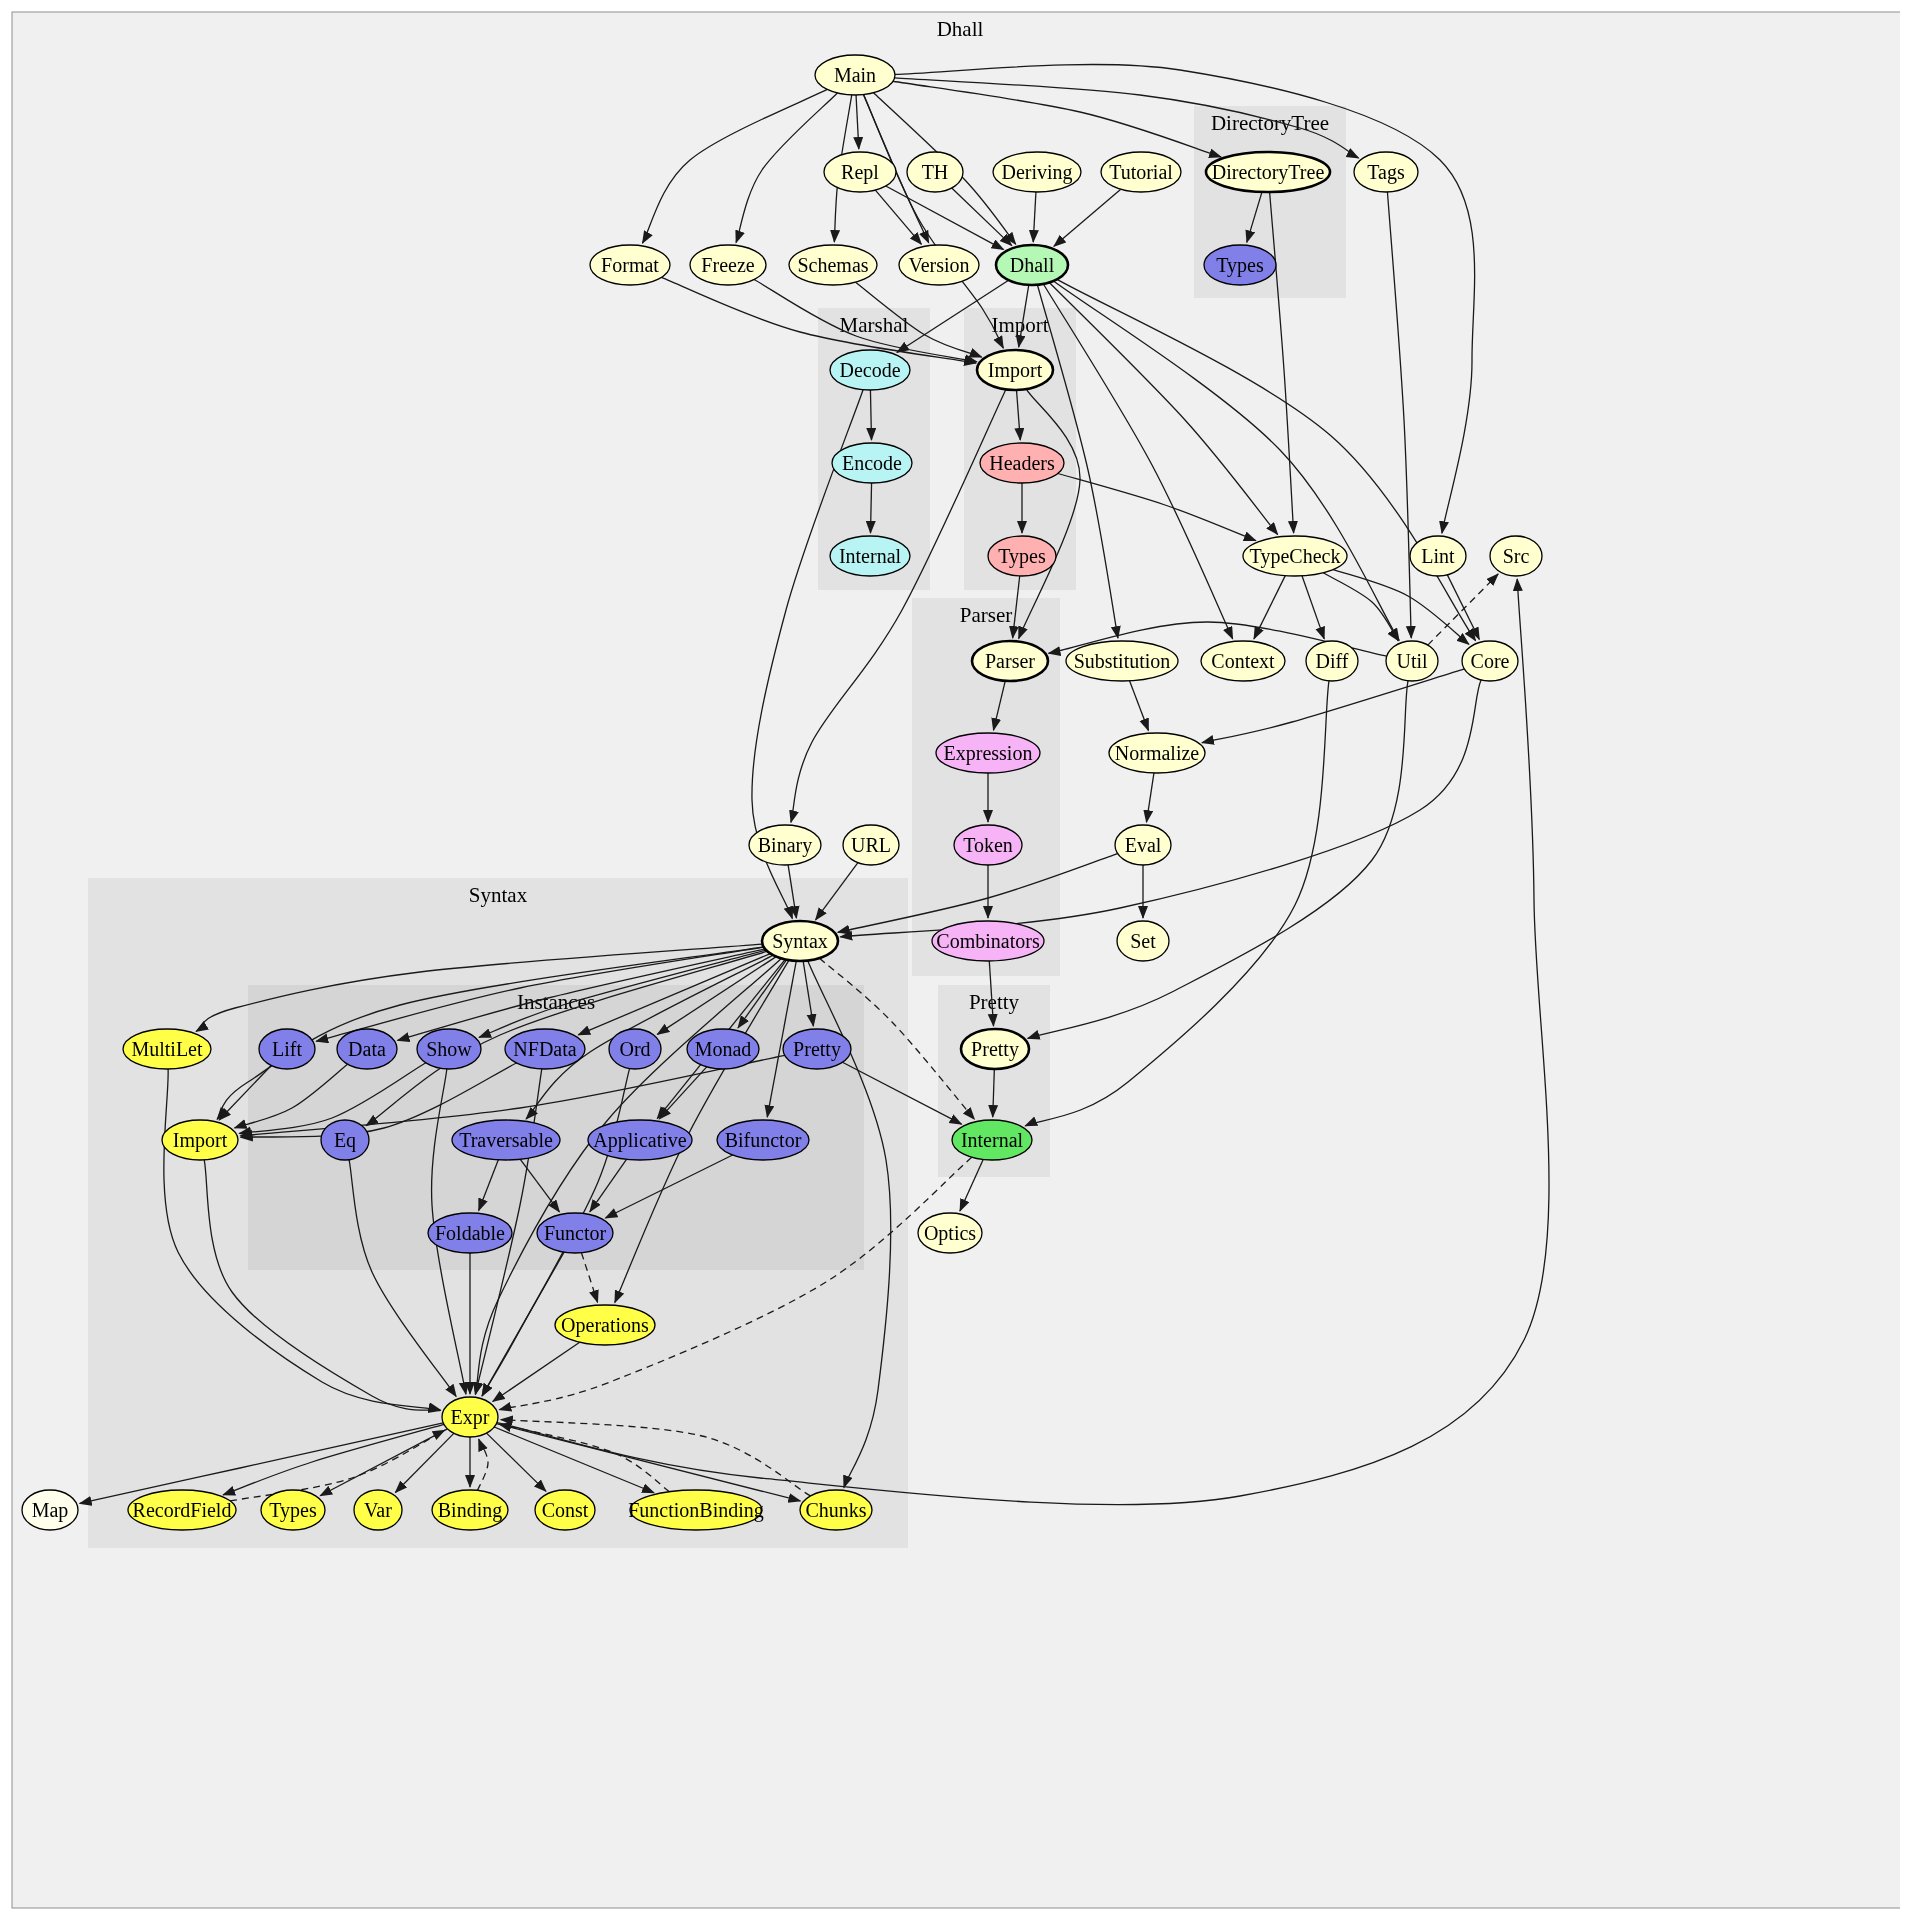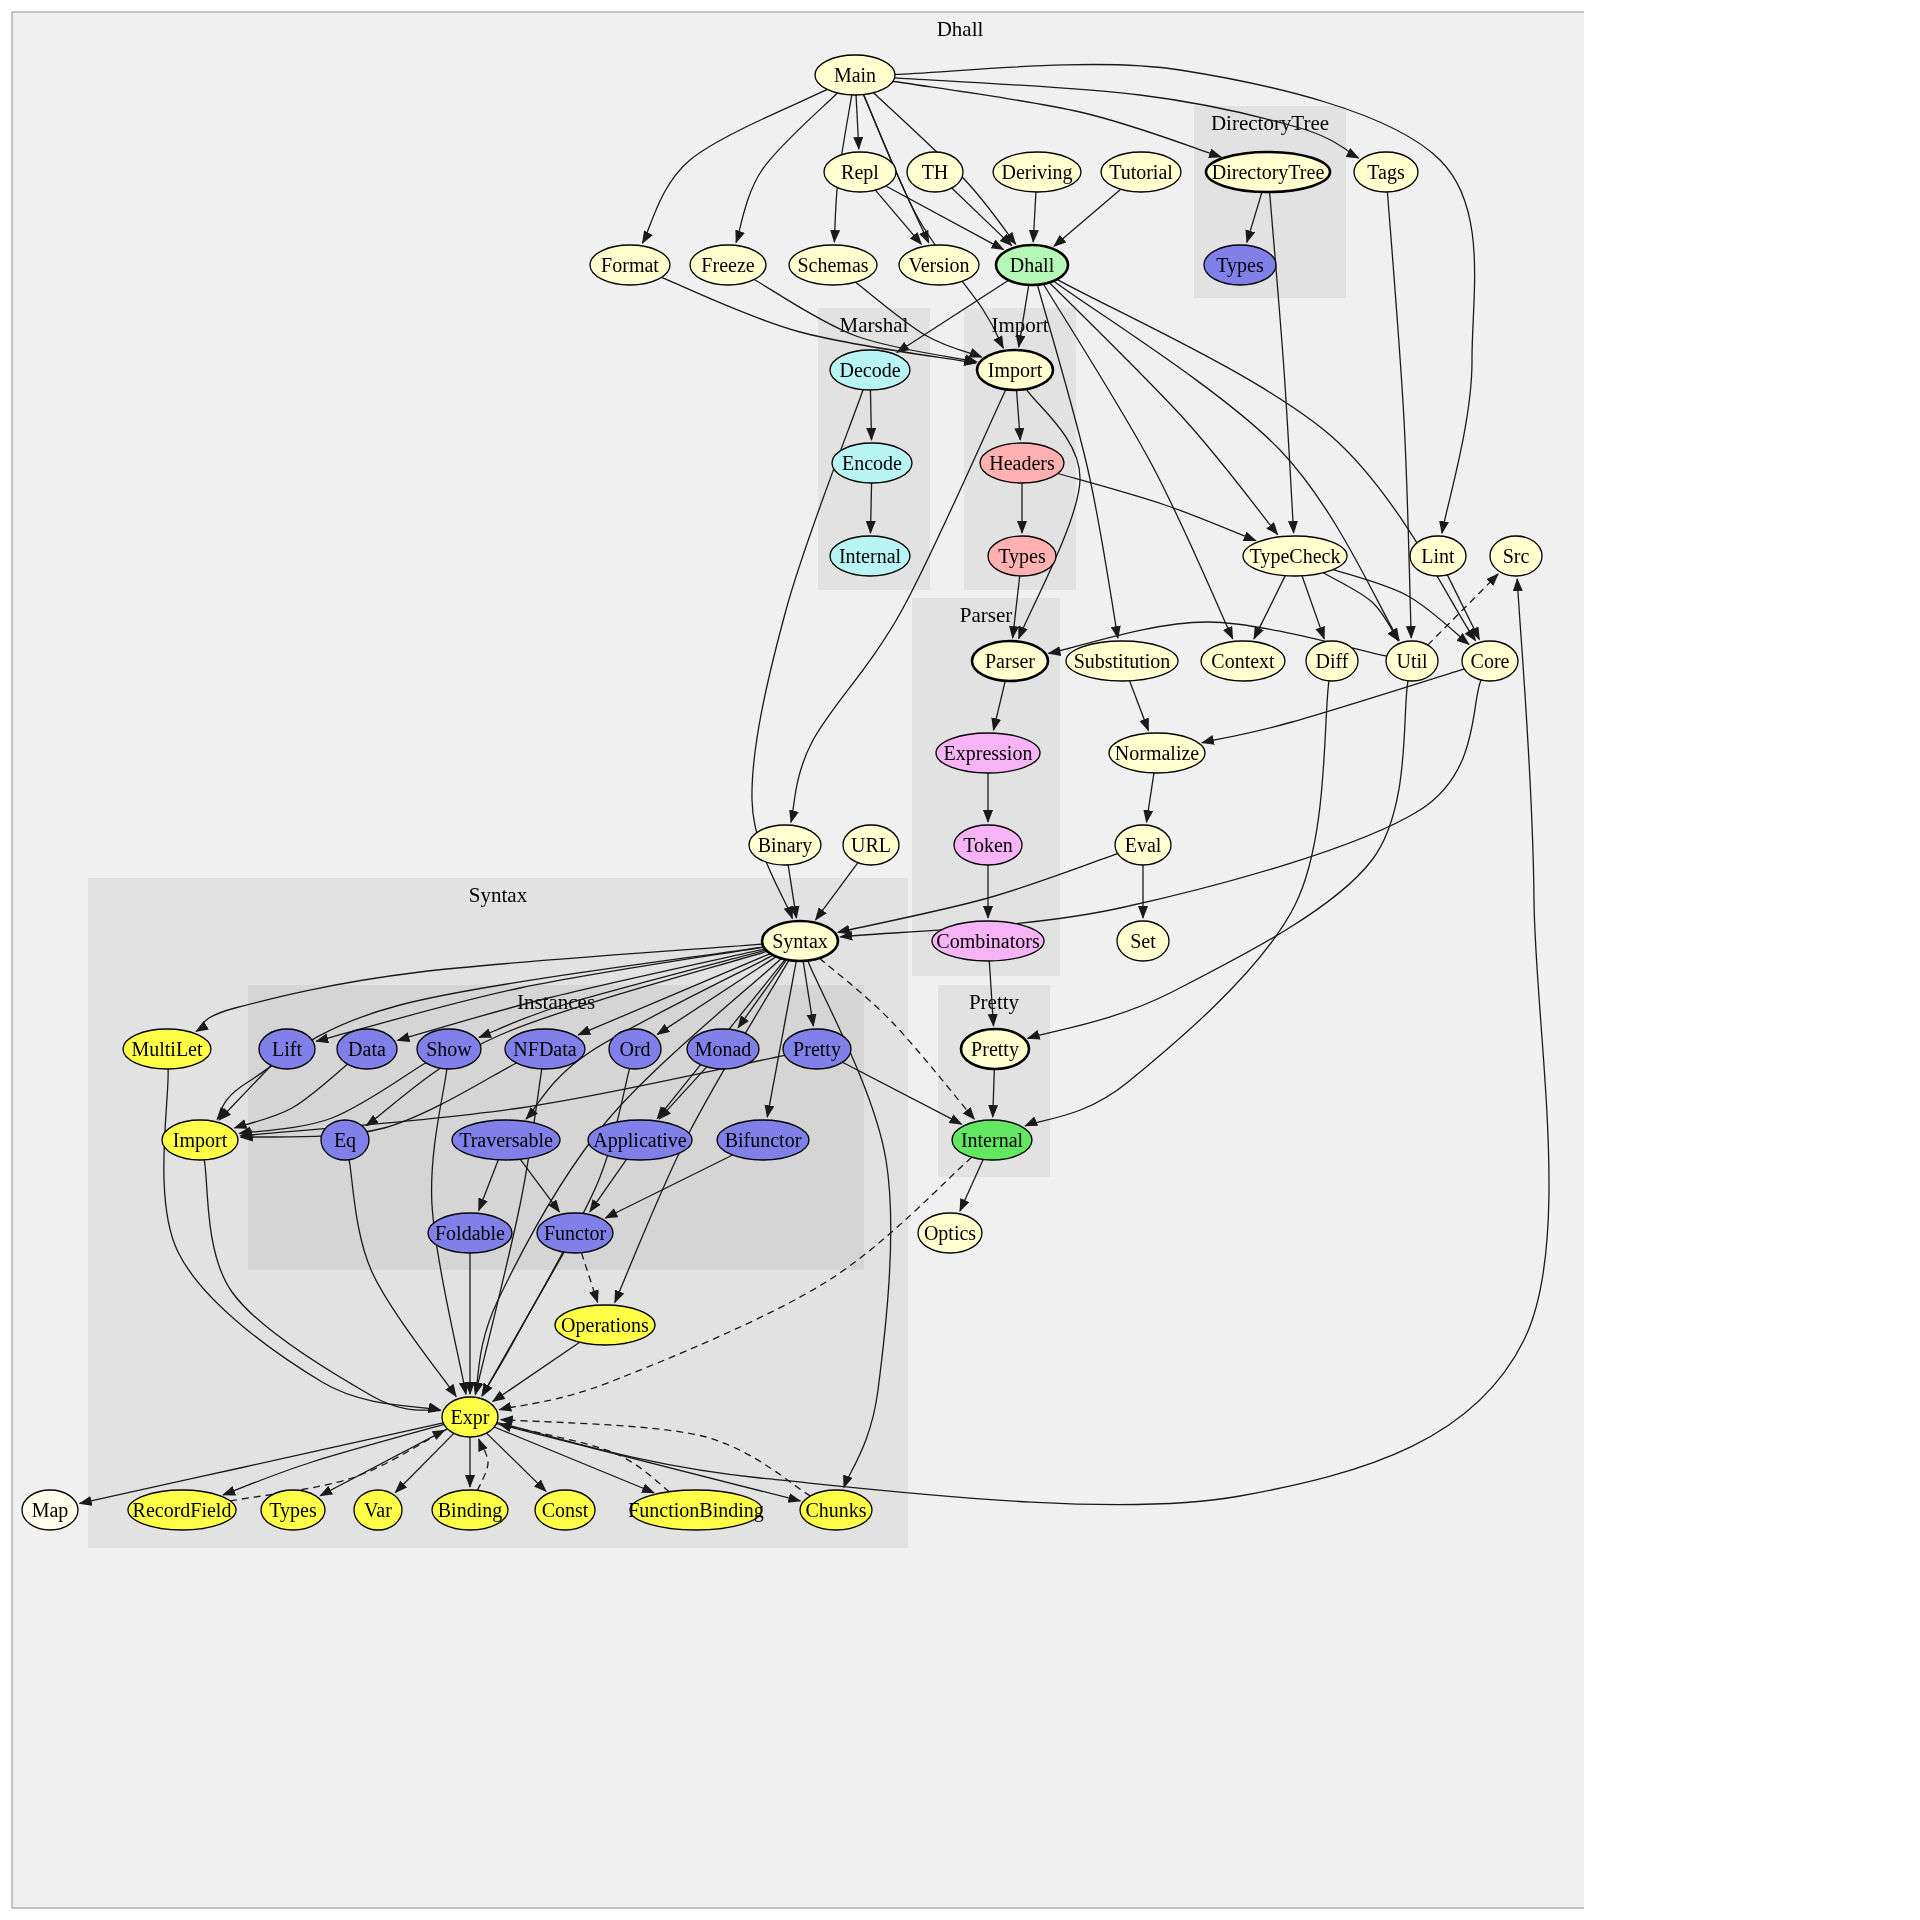--- a/index.html
+++ b/index.html
@@ -1,16 +1,16 @@
 <!DOCTYPE html>
 <html><head>
 <meta charset="utf-8">
 <style>
   html,body{margin:0;padding:0;background:#ffffff;}
-  .stage{position:relative;width:1584px;height:1920px;background:#ffffff;overflow:hidden;}
+  .stage{position:relative;width:1900px;height:1920px;background:#ffffff;overflow:hidden;}
   svg{position:absolute;left:0;top:0;}
   text{font-family:"Liberation Serif","DejaVu Serif",serif;}
 </style>
 </head>
 <body>
 
 <div class="stage">
   <svg id="graph" width="1920" height="1920" viewBox="0 0 1920 1920" xmlns="http://www.w3.org/2000/svg">
       <defs>
         <marker id="arrowhead" markerUnits="userSpaceOnUse" markerWidth="14" markerHeight="12" refX="12" refY="5" orient="auto">

